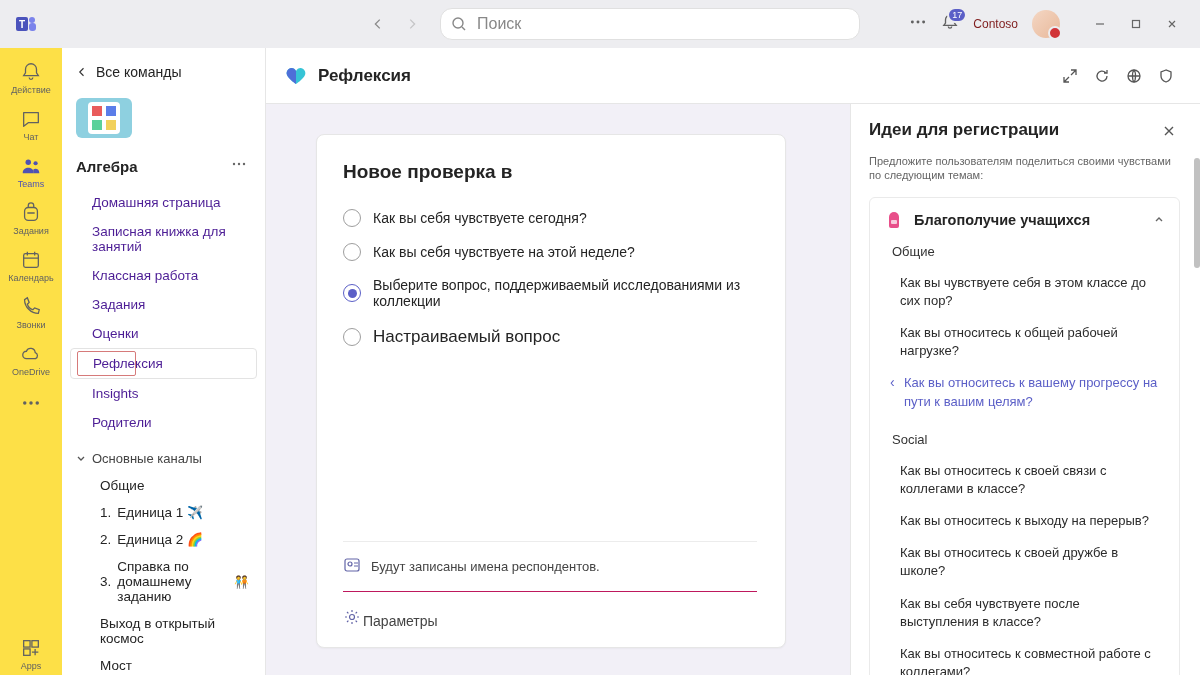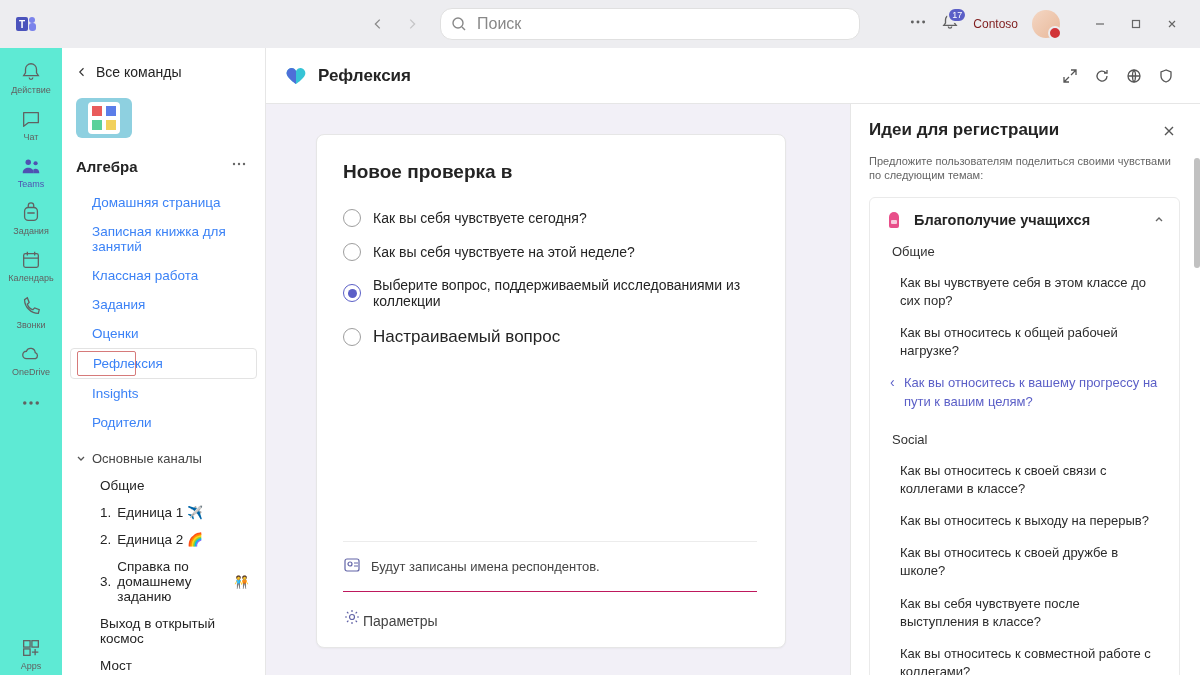--- a/index.html
+++ b/index.html
@@ -56,21 +56,21 @@
     background:#d13438;border:2px solid #ededf0;
   }
   .win-controls { display:flex; gap:4px; margin-left:10px; }
   .win-btn { width:32px;height:32px;display:flex;align-items:center;justify-content:center;color:#666;cursor:pointer; }
 
   
   .body { flex:1; display:flex; min-height:0; }
 
   
   .rail {
-    width: 62px; background:#5eead4;
+    width: 62px; background:#fde047;
     display:flex; flex-direction:column; align-items:center;
     padding-top:6px; gap:2px;
   }
   .rail-item {
     width:56px; padding:6px 0 4px;
     display:flex;flex-direction:column;align-items:center;
     gap:2px; cursor:pointer; border-radius:4px;
     color:#616161;
   }
   .rail-item.active { color:#4f52b2; }
@@ -99,21 +99,21 @@
     margin:14px 0 0 6px;
   }
   .team-title-row {
     display:flex;align-items:center;justify-content:space-between;
     padding: 14px 6px 8px 6px;
   }
   .team-title { font-weight:600; font-size:15px; }
   .dots { color:#666; cursor:pointer; padding:4px; }
   .side-item {
     padding:7px 8px 7px 22px; font-size:13.5px;
-    border-radius:4px; cursor:pointer; color:#3b82f6;
+    border-radius:4px; cursor:pointer; color:#4c1d95;
   }
   .side-item.selected { background:#fff; border:1px solid #e3e3e3; font-weight:400; position:relative; }
   .side-item.highlight {
     position:relative;
   }
   .side-item.highlight::before{
     content:""; position:absolute; left:6px; top:2px; right:120px; bottom:2px;
     border:1.5px solid #d67a7a; border-radius:2px; pointer-events:none;
   }
   .channels-hdr {

